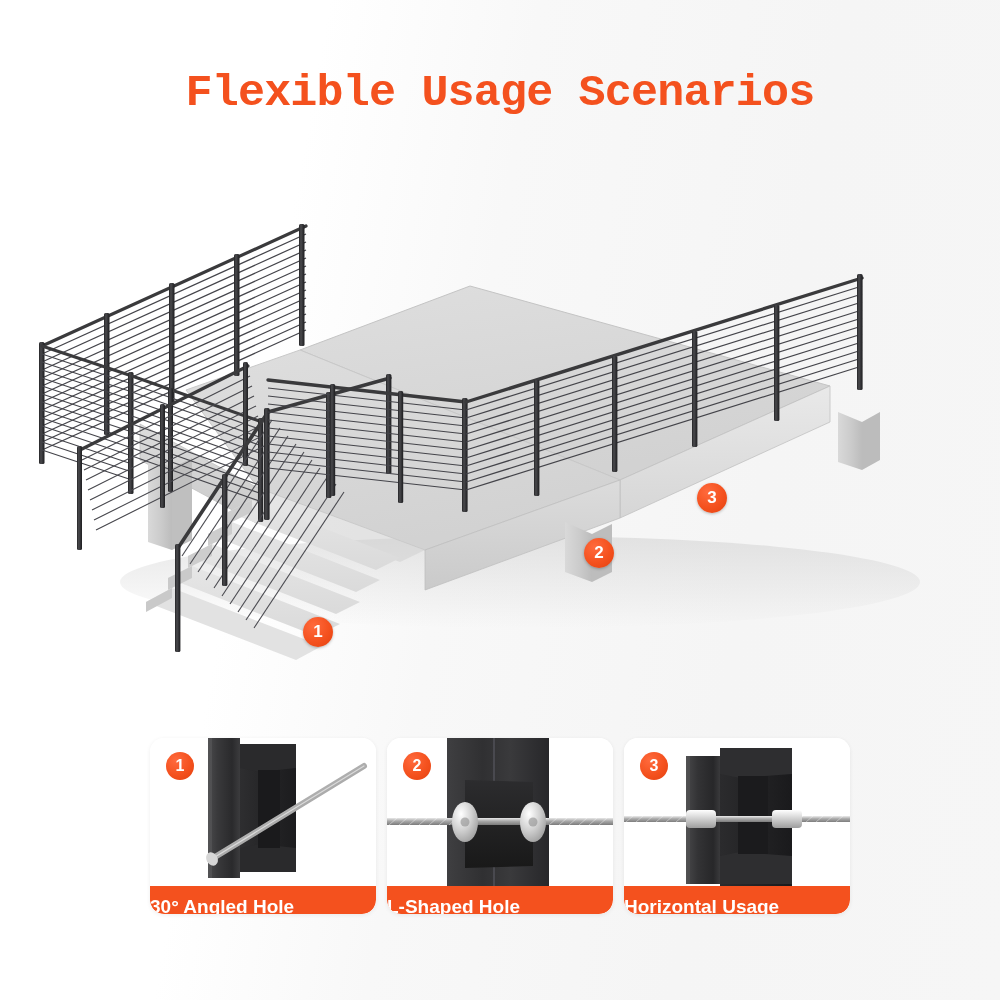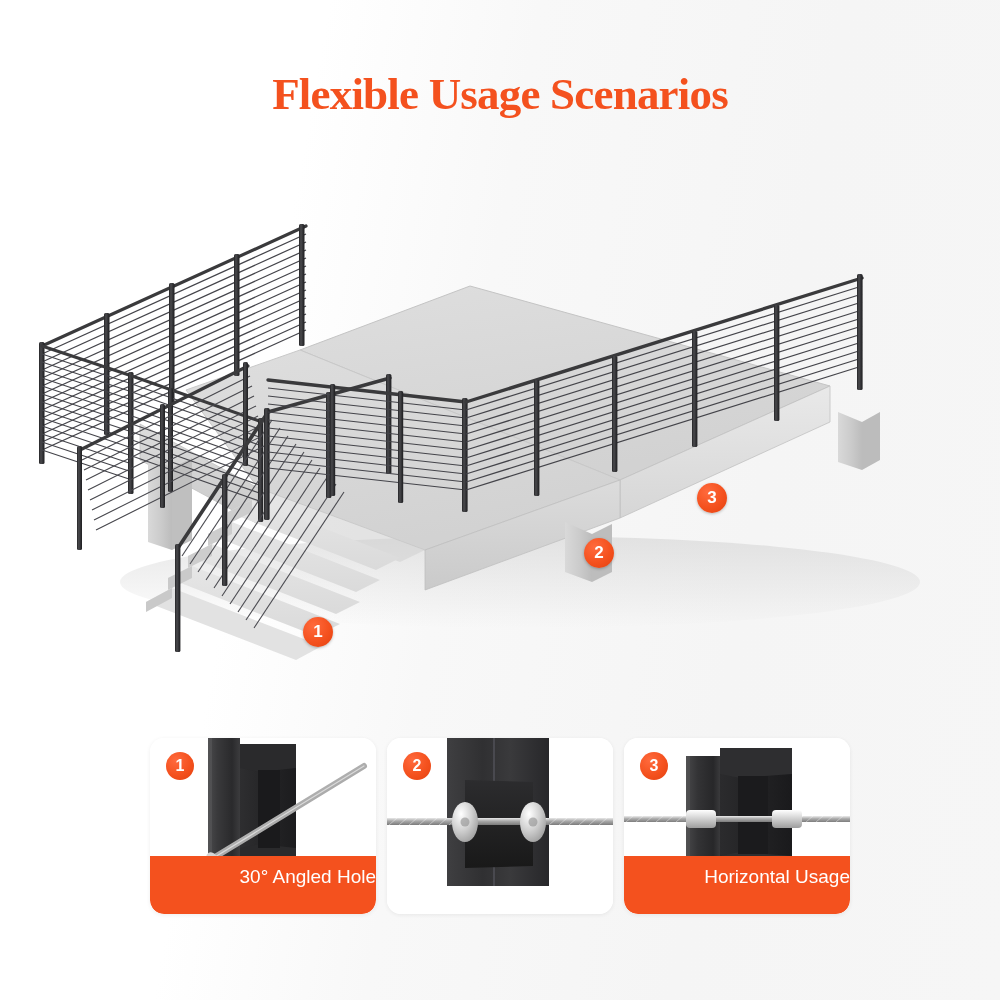--- a/index.html
+++ b/index.html
@@ -25,21 +25,21 @@
   .title {
     position: absolute;
     top: 68px;
     left: 0;
     width: 100%;
     text-align: center;
     font-size: 45px;
     font-weight: bold;
     letter-spacing: -0.8px;
     color: #f4511e;
-    font-family: Liberation Serif, serif;
+    font-family: Liberation Mono, monospace;
   }
 
   
   .hero {
     position: absolute;
     left: 0;
     top: 150px;
     width: 1000px;
     height: 520px;
   }
@@ -101,27 +101,27 @@
     font-weight: bold;
     line-height: 28px;
     text-align: center;
     z-index: 5;
   }
   .panel-label {
     position: absolute;
     left: 0;
     bottom: 0;
     width: 100%;
-    height: 58px;
+    height: 28px;
     background: #f4511e;
     color: #ffffff;
     font-size: 19px;
-    font-weight: normal;
+    font-weight: bold;
     line-height: 42px;
-    text-align: right;
+    text-align: left;
     border-bottom-left-radius: 14px;
     border-bottom-right-radius: 14px;
     z-index: 6;
   }
 </style>
 </head>
 <body>
 
 <div id="page">
 
@@ -470,20 +470,21 @@
             </g>
           </g>
 
           <ellipse cx="78" cy="84" rx="13" ry="20" fill="url(#p2Washer)"></ellipse>
           <ellipse cx="146" cy="84" rx="13" ry="20" fill="url(#p2Washer)"></ellipse>
           <ellipse cx="78" cy="84" rx="4.5" ry="4.5" fill="#8e8e8e" opacity="0.6"></ellipse>
           <ellipse cx="146" cy="84" rx="4.5" ry="4.5" fill="#8e8e8e" opacity="0.6"></ellipse>
         </svg>
       </div>
       <div class="panel-badge">2</div>
+      <div class="panel-label">L-Shaped Hole</div>
     </div>
 
     <div class="panel">
       <div class="panel-art">
         <svg width="226" height="176" viewBox="0 0 226 176" xmlns="http://www.w3.org/2000/svg">
           <defs>
             <linearGradient id="p3PostA" x1="0" y1="0" x2="1" y2="0">
               <stop offset="0" stop-color="#48484a"></stop>
               <stop offset="0.35" stop-color="#333335"></stop>
               <stop offset="0.8" stop-color="#272729"></stop>

